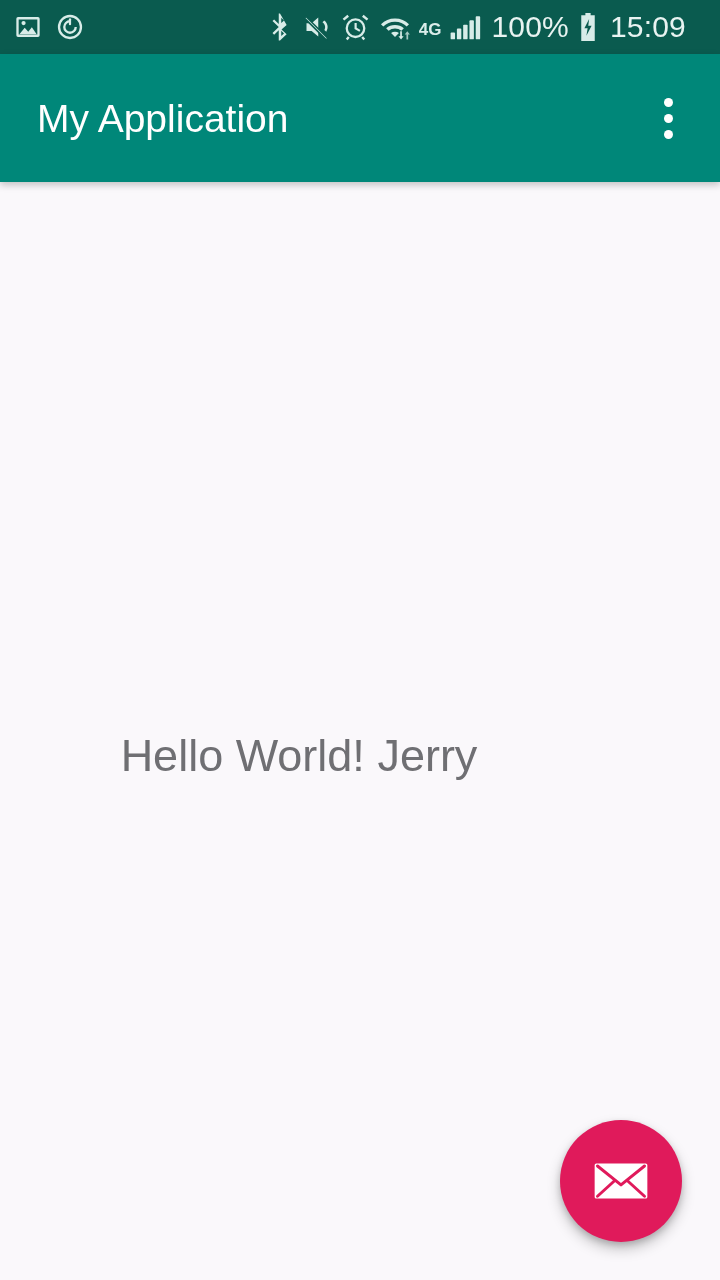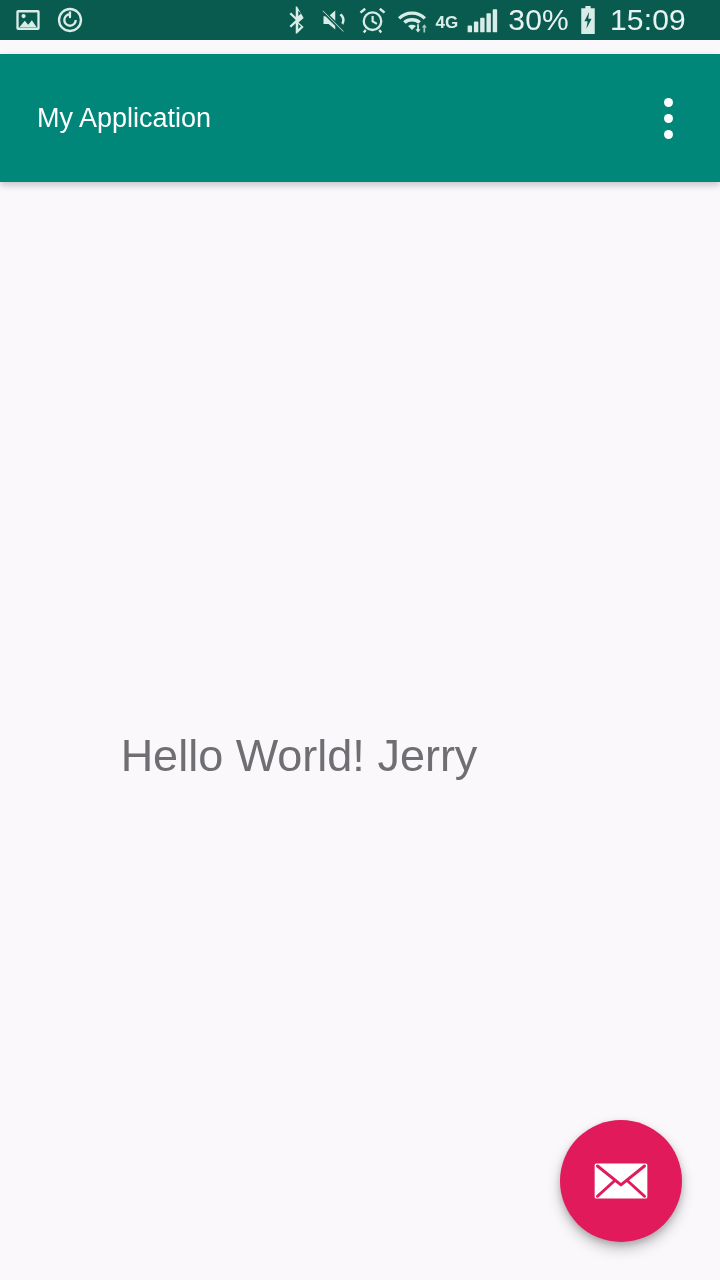--- a/index.html
+++ b/index.html
@@ -22,21 +22,21 @@
     background: #faf8fb;
     overflow: hidden;
   }
 
   
   #status-bar {
     position: absolute;
     left: 0;
     top: 0;
     width: 720px;
-    height: 40px;
+    height: 54px;
     background: #0a5b4f;
     display: flex;
     align-items: center;
     box-sizing: border-box;
     padding: 0 14px 0 14px;
   }
   .status-left {
     display: flex;
     align-items: center;
     gap: 14px;
@@ -86,21 +86,21 @@
     background: #008779;
     box-shadow: 0 3px 7px rgba(0,0,0,0.22);
     z-index: 5;
   }
   #app-bar-title {
     position: absolute;
     left: 37px;
     top: 50%;
     transform: translateY(-50%);
     color: #ffffff;
-    font-size: 27px;
+    font-size: 39px;
     line-height: 1;
     white-space: nowrap;
   }
   #overflow-menu-button {
     position: absolute;
     right: 28px;
     top: 50%;
     transform: translateY(-50%);
     width: 48px;
     height: 64px;
@@ -225,21 +225,21 @@
       <span>
         <svg class="sb-icon" width="32" height="30" viewBox="0 0 26 24">
           <rect x="0.5" y="16.5" width="3.6" height="5.5" rx="0.7"></rect>
           <rect x="5.6" y="13.3" width="3.6" height="8.7" rx="0.7"></rect>
           <rect x="10.7" y="10.1" width="3.6" height="11.9" rx="0.7"></rect>
           <rect x="15.8" y="6.6" width="3.6" height="15.4" rx="0.7"></rect>
           <rect x="20.9" y="3.2" width="3.6" height="18.8" rx="0.7"></rect>
         </svg>
       </span>
 
-      <span class="sb-text" id="status-battery-percent">30%</span>
+      <span class="sb-text" id="status-battery-percent">100%</span>
 
       <span>
         <svg class="sb-icon" width="20" height="30" viewBox="0 0 14 24">
           <path d="M4.9 0.8v1.7H1.6v20.7h10.8V2.5H9.1V0.8H4.9z"></path>
           <path d="M7.9 5.6L4.1 13h2.6l-1 5.9L9.9 11H7.2z" fill="#0a5b4f"></path>
         </svg>
       </span>
 
       <span class="sb-text" id="status-time">15:09</span>
     </div>

